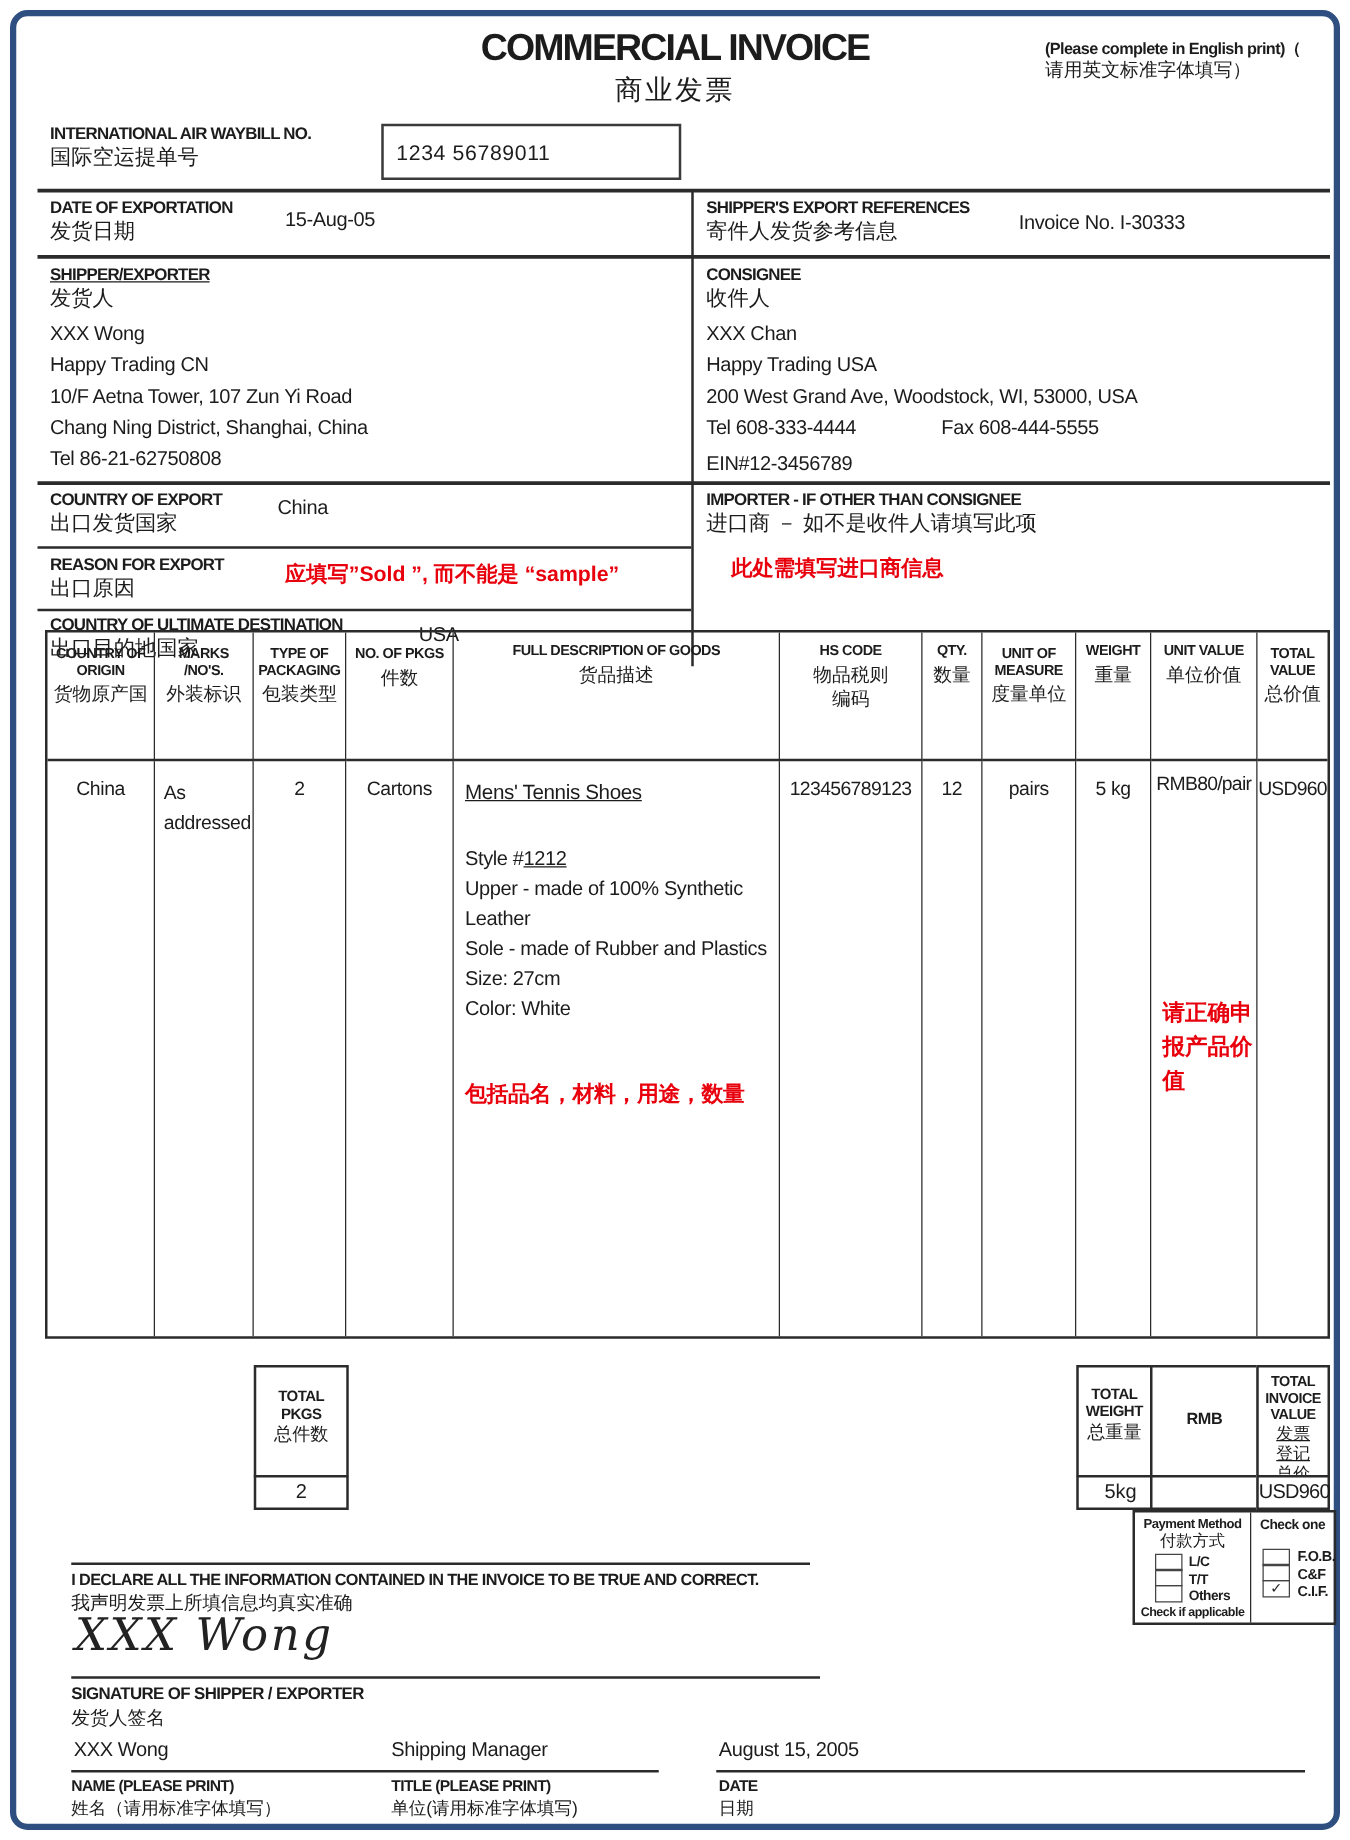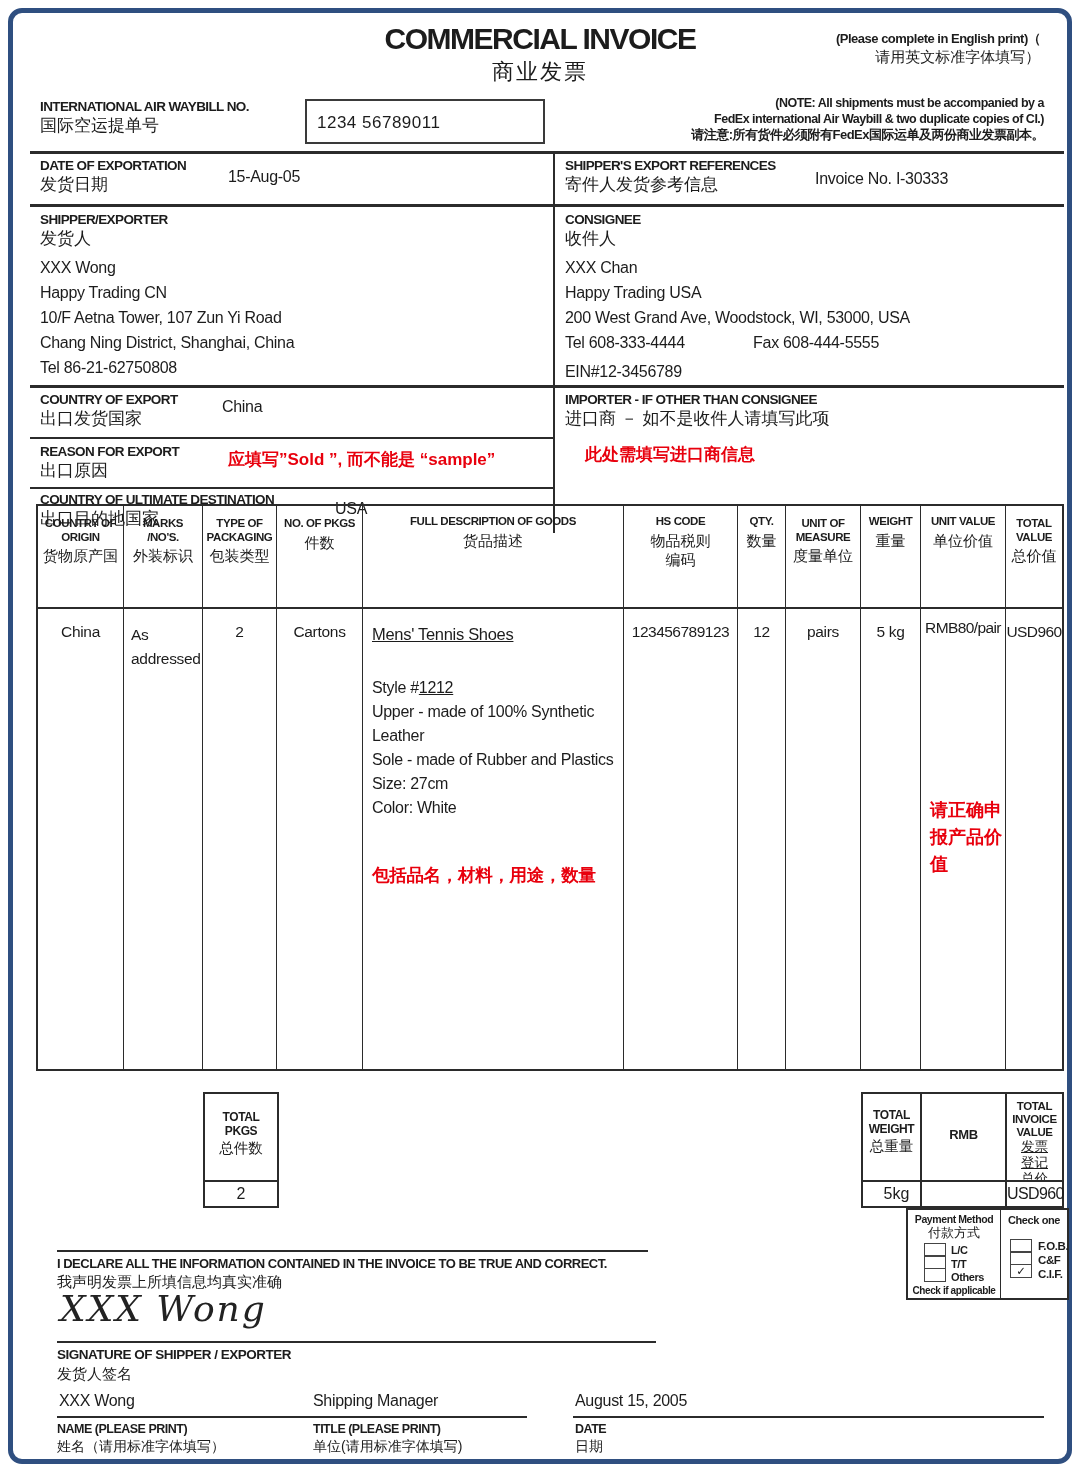--- a/index.html
+++ b/index.html
@@ -69,51 +69,46 @@
   .foot-zh{position:absolute;font-size:14px;}
 </style>
 </head>
 <body>
 
 <div class="page">
   <div class="frame"></div>
 
   <div class="title-main">COMMERCIAL INVOICE</div>
   <div class="title-zh">商业发票</div>
-  <div class="abs" style="left:836px;top:30px;text-align:right;">
+  <div class="abs" style="left:836px;top:30px;">
     <span class="note-en" style="display:block;">(Please complete in English print)（</span>
     <span class="note-zh" style="display:block;">请用英文标准字体填写）</span>
   </div>
 
   <div class="abs" style="left:40px;top:98px;">
     <span class="en" style="display:block;">INTERNATIONAL AIR WAYBILL NO.</span>
     <span class="zh" style="display:block;">国际空运提单号</span>
   </div>
   <div class="awb-box">1234 56789011</div>
-  <div class="awb-note">
-    <span class="l">(NOTE: All shipments must be accompanied by a</span>
-    <span class="l">FedEx international Air Waybill &amp; two duplicate copies of CI.)</span>
-    <span class="l" style="font-size:13px;">请注意:所有货件必须附有FedEx国际运单及两份商业发票副本。</span>
-  </div>
   <div class="hline" style="left:30px;top:151px;width:1034px;"></div>
 
   <div class="abs" style="left:40px;top:157px;">
     <span class="en" style="display:block;">DATE OF EXPORTATION</span>
     <span class="zh" style="display:block;">发货日期</span>
   </div>
   <div class="abs val" style="left:228px;top:168px;">15-Aug-05</div>
   <div class="abs" style="left:565px;top:157px;">
     <span class="en" style="display:block;">SHIPPER'S EXPORT REFERENCES</span>
     <span class="zh" style="display:block;">寄件人发货参考信息</span>
   </div>
   <div class="abs val" style="left:815px;top:170px;">Invoice No. I-30333</div>
   <div class="hline" style="left:30px;top:204px;width:1034px;"></div>
 
   <div class="abs" style="left:40px;top:211px;">
-    <span class="en" style="display:block;">SHIPPER/EXPORTER</span>
+    <span class="en" style="display:block;text-decoration:underline;">SHIPPER/EXPORTER</span>
     <span class="zh" style="display:block;">发货人</span>
   </div>
   <div class="abs addr" style="left:40px;top:255px;">
     <div>XXX Wong</div>
     <div>Happy Trading CN</div>
     <div>10/F Aetna Tower, 107 Zun Yi Road</div>
     <div>Chang Ning District, Shanghai, China</div>
     <div>Tel 86-21-62750808</div>
   </div>
   <div class="abs" style="left:565px;top:211px;">

